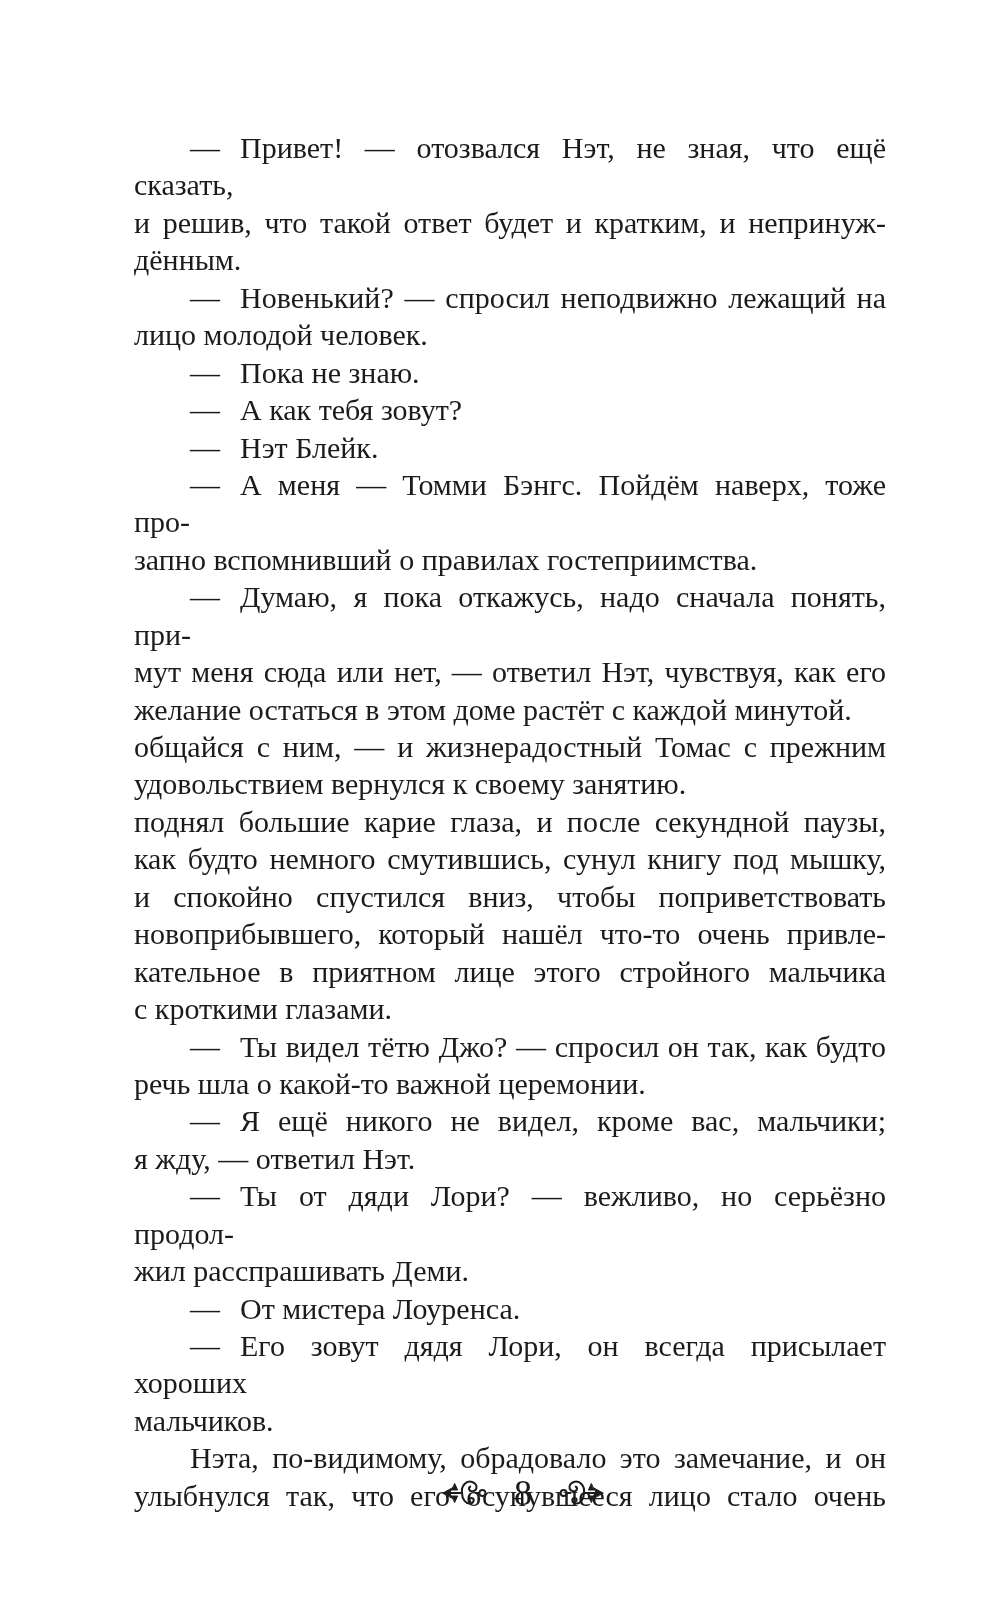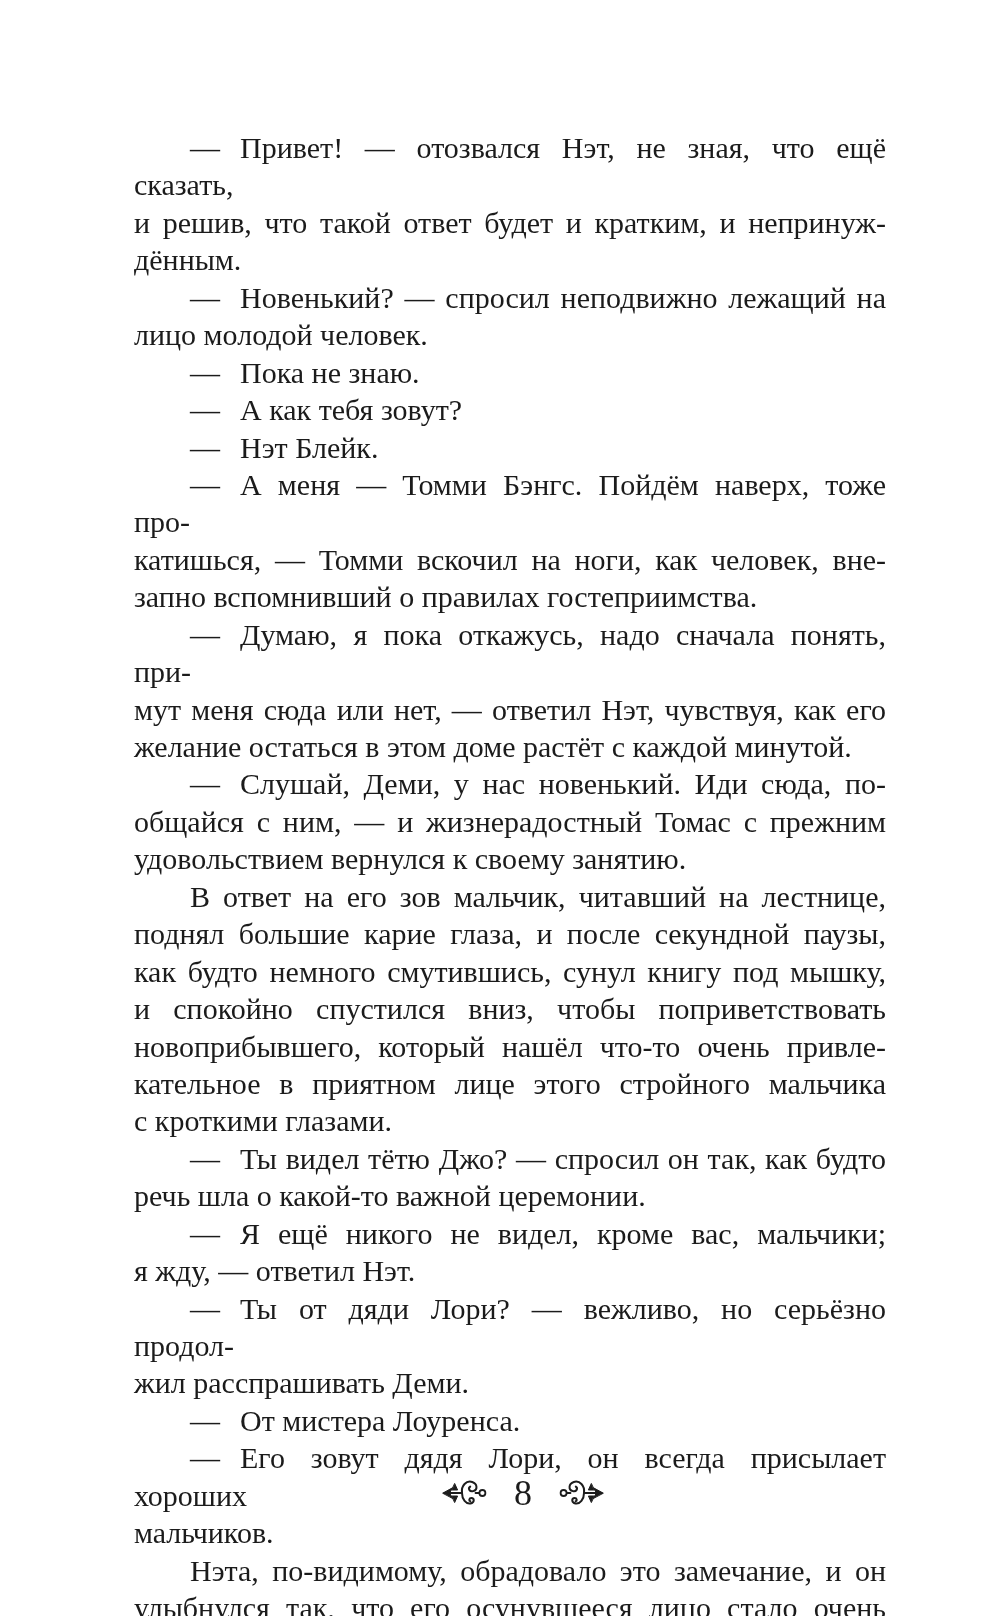--- a/index.html
+++ b/index.html
@@ -71,35 +71,32 @@
         <div class="line indent end"><span class="lead-dash">—</span>Пока не знаю.</div>
       </div>
       <div class="paragraph">
         <div class="line indent end"><span class="lead-dash">—</span>А как тебя зовут?</div>
       </div>
       <div class="paragraph">
         <div class="line indent end"><span class="lead-dash">—</span>Нэт Блейк.</div>
       </div>
       <div class="paragraph">
         <div class="line indent"><span class="lead-dash">—</span>А меня — Томми Бэнгс. Пойдём наверх, тоже про-</div>
-        <div class="line">катишься, — Томми вскочил на ноги, как человек, вне-</div>
         <div class="line end">запно вспомнивший о правилах гостеприимства.</div>
       </div>
       <div class="paragraph">
         <div class="line indent"><span class="lead-dash">—</span>Думаю, я пока откажусь, надо сначала понять, при-</div>
         <div class="line">мут меня сюда или нет, — ответил Нэт, чувствуя, как его</div>
         <div class="line end">желание остаться в этом доме растёт с каждой минутой.</div>
       </div>
       <div class="paragraph">
-        <div class="line indent"><span class="lead-dash">—</span>Слушай, Деми, у нас новенький. Иди сюда, по-</div>
         <div class="line">общайся с ним, — и жизнерадостный Томас с прежним</div>
         <div class="line end">удовольствием вернулся к своему занятию.</div>
       </div>
       <div class="paragraph">
-        <div class="line indent">В ответ на его зов мальчик, читавший на лестнице,</div>
         <div class="line">поднял большие карие глаза, и после секундной паузы,</div>
         <div class="line">как будто немного смутившись, сунул книгу под мышку,</div>
         <div class="line">и спокойно спустился вниз, чтобы поприветствовать</div>
         <div class="line">новоприбывшего, который нашёл что-то очень привле-</div>
         <div class="line">кательное в приятном лице этого стройного мальчика</div>
         <div class="line end">с кроткими глазами.</div>
       </div>
       <div class="paragraph">
         <div class="line indent"><span class="lead-dash">—</span>Ты видел тётю Джо? — спросил он так, как будто</div>
         <div class="line end">речь шла о какой-то важной церемонии.</div>

